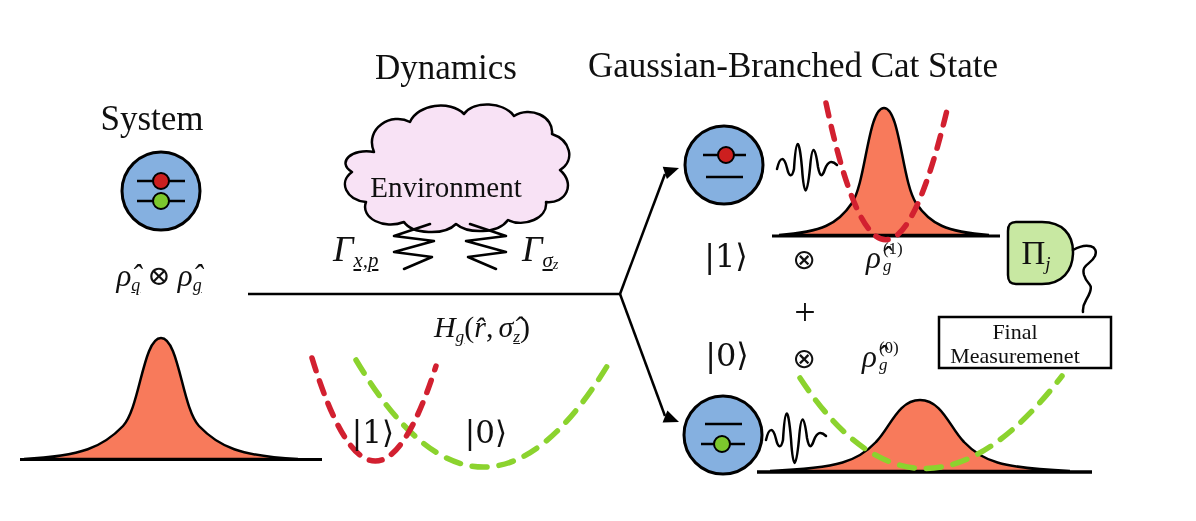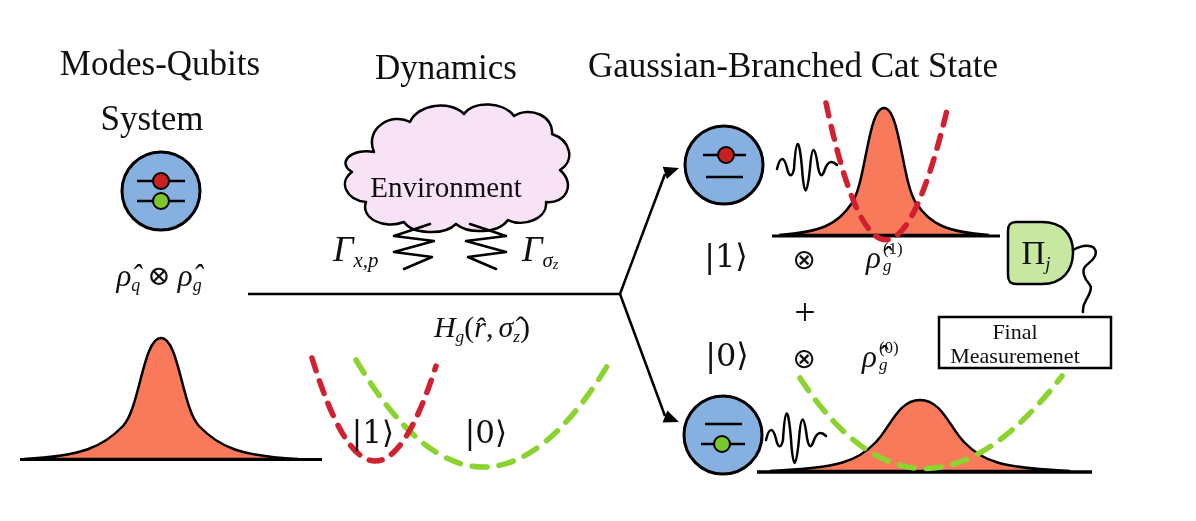--- a/index.html
+++ b/index.html
@@ -6,21 +6,21 @@
   .canvas{
     position:relative;width:1196px;height:521px;background:#ffffff;overflow:hidden;
     font-family:"Liberation Serif","DejaVu Serif","DejaVu Sans",serif;color:#101010;
   }
   .canvas svg{position:absolute;left:0;top:0;}
   .label{position:absolute;transform:translateX(-50%);white-space:nowrap;line-height:1;}
   .la{transform:none;}
   .title{font-size:35px;}
   .env{font-size:29px;margin-top:30px;}
   .gamma{font-size:36px;font-style:italic;}
-  .msub{font-size:0.58em;font-style:italic;vertical-align:-0.28em;letter-spacing:0;}
+  .msub{font-size:0.58em;font-style:italic;vertical-align:-0.28em;letter-spacing:0;text-decoration:underline;}
   .msubsub{font-size:0.40em;font-style:italic;vertical-align:-0.55em;}
   .rhoexpr{font-size:31px;font-style:italic;}
   .otimes{font-size:28px;font-style:normal;vertical-align:0.05em;padding:0 7px;}
   .ham{font-size:30px;font-style:italic;margin-left:24px;}
   .up{font-style:normal;}
   .ket{font-size:31px;font-style:normal;font-family:"DejaVu Serif","DejaVu Sans",serif;}
   .bket{font-size:32px;}
   .botimes{font-size:28px;font-family:"DejaVu Sans",sans-serif;}
   .plus{font-size:38px;}
   .rhostack{font-size:31px;font-style:italic;display:inline-flex;align-items:center;}
@@ -92,21 +92,20 @@
     <path d="M 766,440 c 3,-13 7,-13 10,-1 c 2,9 5,10 7,1 c 2,-34 5,-36 8,-1
              c 2,32 5,32 8,0 c 2,-26 5,-26 8,-1 c 2,10 4,11 7,2 c 3,-8 7,-9 12,-4" fill="none" stroke="#000" stroke-width="2.5" stroke-linecap="round"></path>
 
     <path d="M 1016,222 L 1042,222 C 1062,222 1073,234 1073,252
              C 1073,271 1062,284 1042,284 L 1016,284
              C 1010,284 1008,281 1008,275 L 1008,231 C 1008,225 1010,222 1016,222 Z" stroke="#000" stroke-width="2.5" fill="#c8e8a2"></path>
     <path d="M 1073,250 c 14,-8 26,-4 22,6 c -4,9 -14,8 -11,19 c 3,10 9,8 6,17 c -3,9 -8,11 -7,20" fill="none" stroke="#000" stroke-width="2.5" stroke-linecap="round"></path>
     <rect x="939" y="317" width="172" height="51" fill="#ffffff" stroke="#000" stroke-width="2.5"></rect>
   </svg>
 
-  <div class="label title" style="left:160px;top:46px">Modes-Qubits</div>
   <div class="label title" style="left:152px;top:101px">System</div>
   <div class="label title" style="left:446px;top:50px">Dynamics</div>
   <div class="label title" style="left:793px;top:48px">Gaussian-Branched Cat State</div>
 
   <div class="label env" style="left:446px;top:143px">Environment</div>
 
   <div class="label la gamma" style="left:333px;top:231px">
     <span>Γ</span><span class="msub">x,p</span>
   </div>
   <div class="label la gamma" style="left:522px;top:231px">

